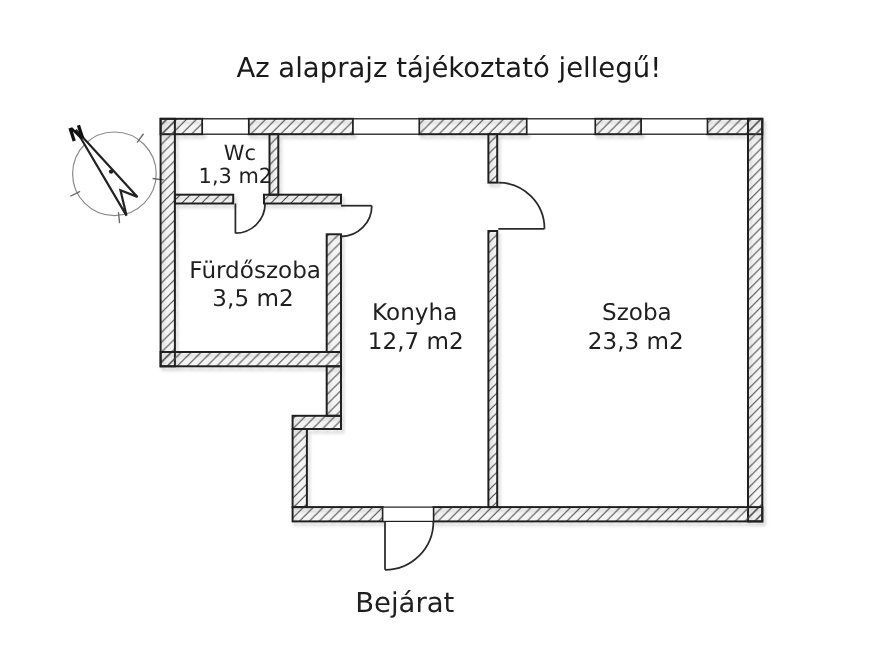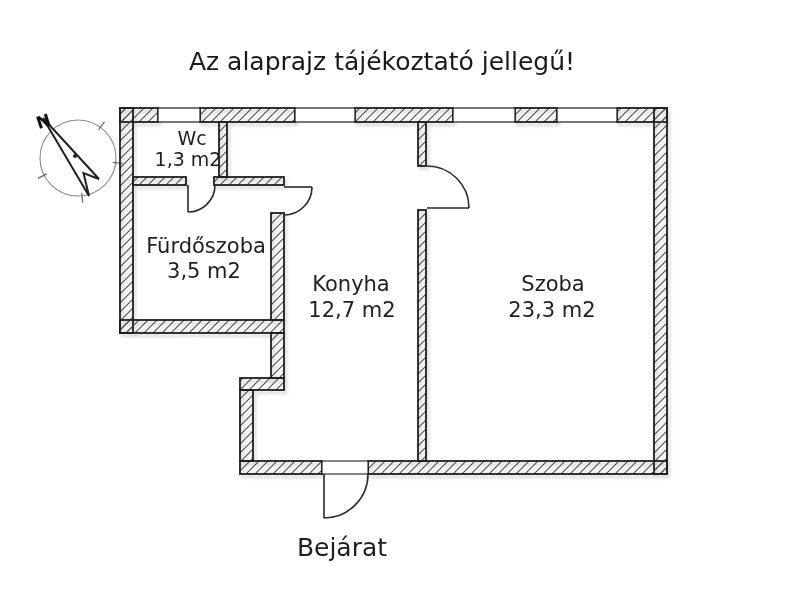--- a/index.html
+++ b/index.html
@@ -2,21 +2,21 @@
 <html><head>
 <meta charset="utf-8">
 <style>
   html, body { margin: 0; padding: 0; }
   body {
     width: 800px; height: 600px;
     background: #ffffff;
     font-family: "DejaVu Sans", "Liberation Sans", sans-serif;
     overflow: hidden;
   }
-  #stage { position: relative; width: 660px; height: 600px; background: #ffffff; }
+  #stage { position: relative; width: 660px; height: 600px; background: #ffffff; margin-left: 26px; }
   #plan-svg { position: absolute; left: 0; top: 0; }
   .wall { fill: url(#hatch); stroke: #1f1f1f; stroke-width: 1.8; }
   .window { fill: #ffffff; stroke: #1f1f1f; stroke-width: 1.2; }
   .opening { fill: #ffffff; stroke: #1f1f1f; stroke-width: 1.1; }
   .door { fill: none; stroke: #2a2a2a; stroke-width: 1.6; }
   .room-label { fill: #1f1f1f; text-anchor: middle; }
   .room-name { font-size: 21px; }
   .room-area { font-size: 21px; }
   .wc-text { font-size: 19px; }
   .title-text { font-size: 25px; fill: #1a1a1a; text-anchor: middle; }

